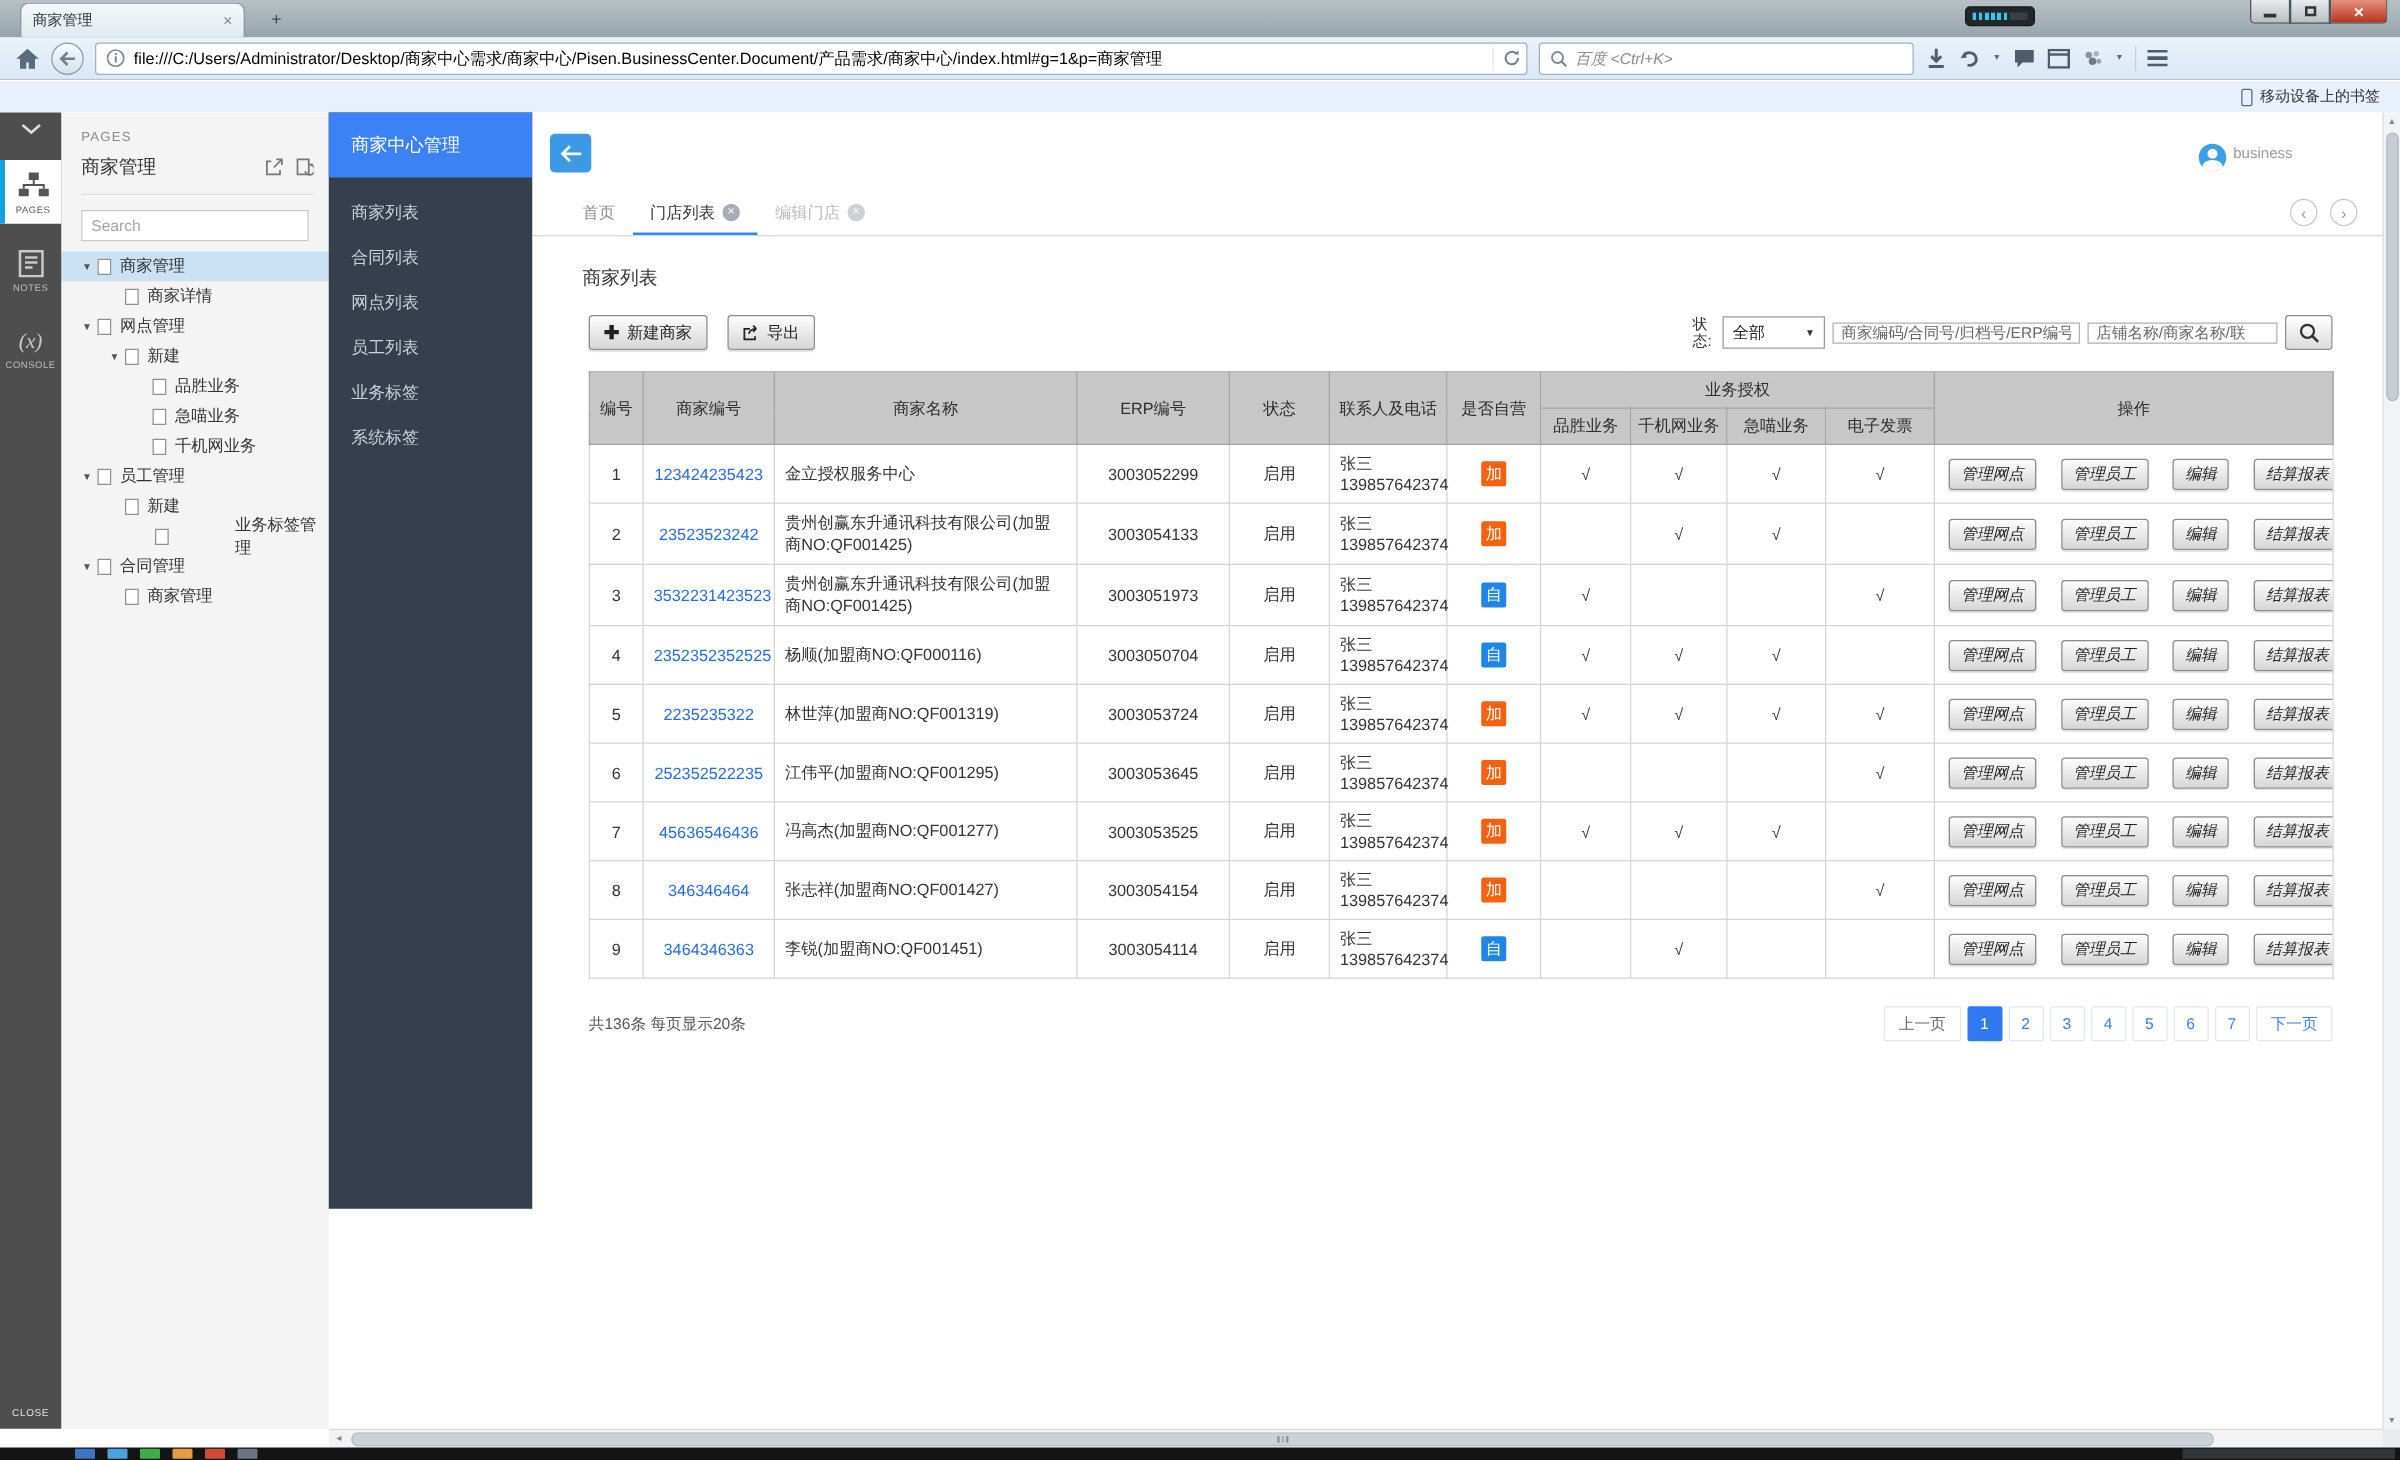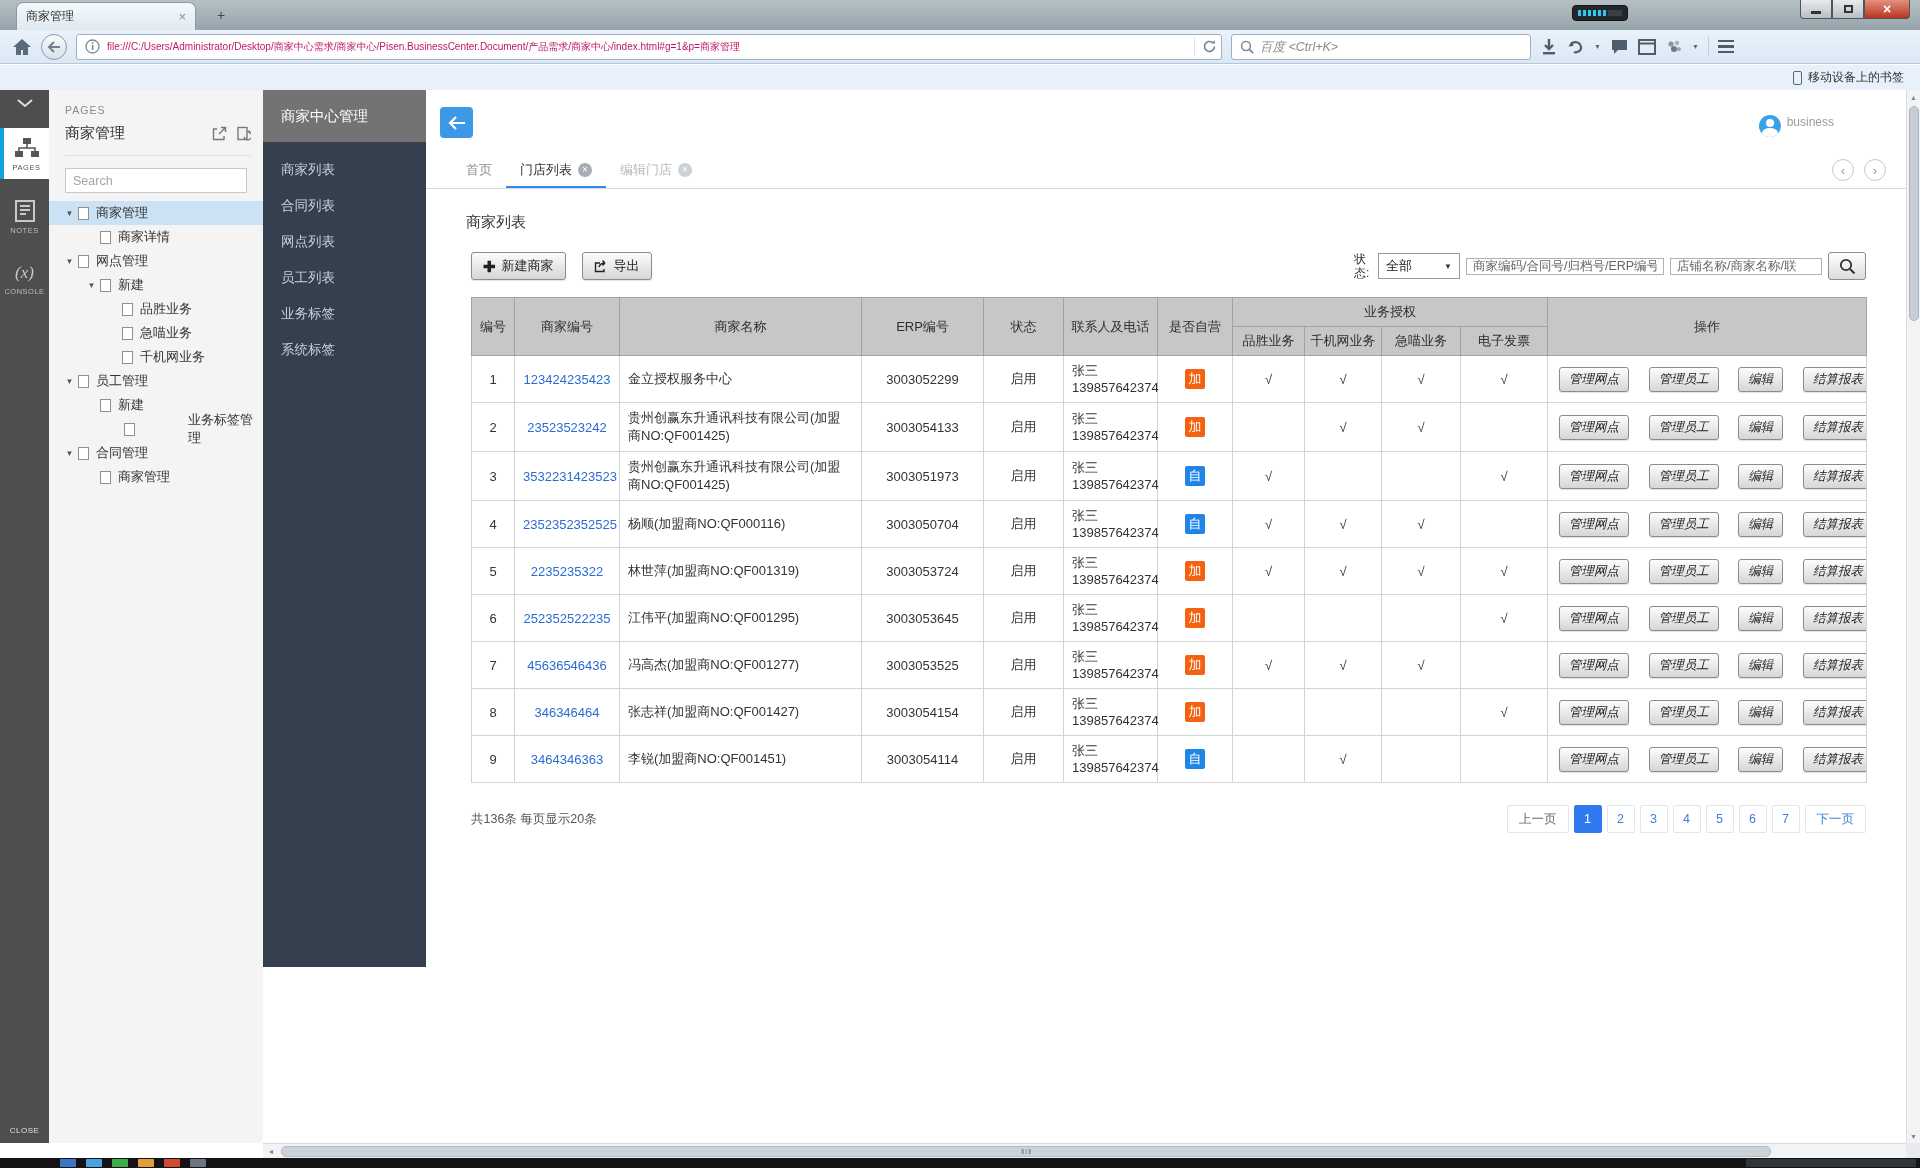--- a/index.html
+++ b/index.html
@@ -33,21 +33,21 @@
   .glyph-close { color:#fff; font-size:14px; font-weight:bold; line-height:1; }
 
   .toolbar { position:absolute; top:30px; left:0; width:1920px; height:34px;
     background:linear-gradient(#eaf2fb,#dbe8f5); border-bottom:1px solid #b9c6d6;
     display:flex; align-items:center; padding:0 12px; gap:9px; }
   .tool-ico { display:flex; align-items:center; justify-content:center; cursor:pointer; flex:none; }
   .backcirc { width:26px; height:26px; border-radius:50%; border:1px solid #8b9aa8;
     background:linear-gradient(#f6fafc,#d7e2ea); display:flex; align-items:center; justify-content:center; }
   .urlbar { flex:none; width:1146px; height:26px; background:#fff; border:1px solid #9fb0c2;
     border-radius:3px; display:flex; align-items:center; padding:0 4px 0 8px; gap:7px; }
-  .urlbar input { flex:1; border:none; outline:none; font-size:10px; color:#be185d; background:transparent; }
+  .urlbar input { flex:1; border:none; outline:none; font-size:13px; color:#000000; background:transparent; }
   .url-sep { width:1px; height:18px; background:#dde4ec; }
   .searchbox { flex:none; width:300px; height:26px; background:#fff; border:1px solid #9fb0c2;
     border-radius:3px; display:flex; align-items:center; padding:0 8px; gap:6px; }
   .searchbox input { flex:1; border:none; outline:none; font-size:12.5px; background:transparent;font-style:italic; }
   .searchbox input::placeholder { color:#8a8a8a; font-style:italic; opacity:1; }
   .caret-dn { font-size:7px; color:#5a6b7d; }
   .icon-sep { width:1px; height:20px; background:#c2cfdd; }
   .hamburger { display:flex; flex-direction:column; gap:3px; }
   .hamburger i { display:block; width:16px; height:2.5px; background:#4e5d6b; }
 
@@ -82,21 +82,21 @@
   .pp-search input { width:182px; height:25px; border:1px solid #c9c9c9; background:#fff;
     padding:0 7px; font-size:12.5px; color:#333; outline:none; }
   .pp-search input::placeholder { color:#a5a5a5; opacity:1; }
   .tree-item { height:24px; display:flex; align-items:center; font-size:13px; color:#333; cursor:pointer; }
   .tree-item.sel { background:#cbe2f5; }
   .tw { width:17px; text-align:center; font-size:8px; color:#555; flex:none; }
   .pic { width:11px; height:13px; border:1px solid #8f8f8f; background:#fff; margin-right:7px; flex:none; }
 
   
   .sidenav { width:163px; height:877px; background:#353f4d; flex:none; }
-  .sn-head { height:52px; background:#737373; color:#fff; font-size:14.5px; display:flex;
+  .sn-head { height:52px; background:#3b82f6; color:#fff; font-size:14.5px; display:flex;
     align-items:center; padding-left:18px; }
   .sn-item { height:36px; line-height:36px; padding-left:18px; font-size:13.5px; color:#c9d1da; cursor:pointer; }
   .sn-list { padding-top:10px; }
 
   
   .main { flex:1; background:#fff; min-width:0; }
   .mtop { height:62px; display:flex; align-items:flex-start; justify-content:space-between;
     padding:17px 72px 0 14px; }
   .backbtn { width:33px; height:31px; background:#3b99e6; border-radius:4px; color:#fff;
     display:flex; align-items:center; justify-content:center; font-size:17px; cursor:pointer; }

